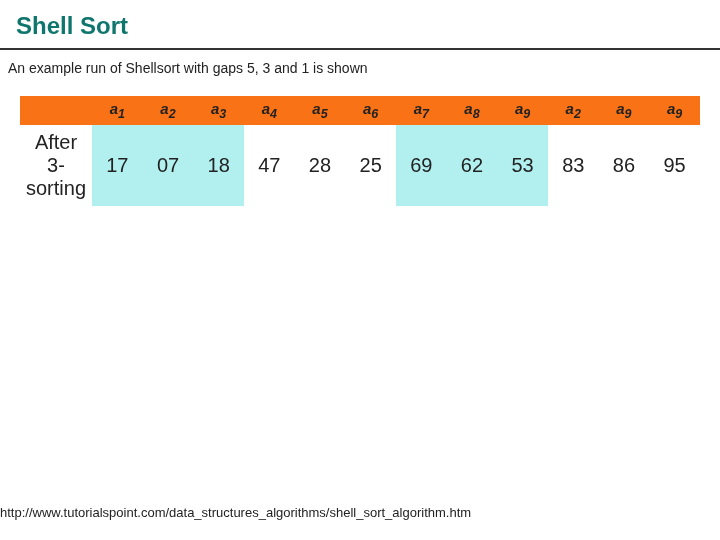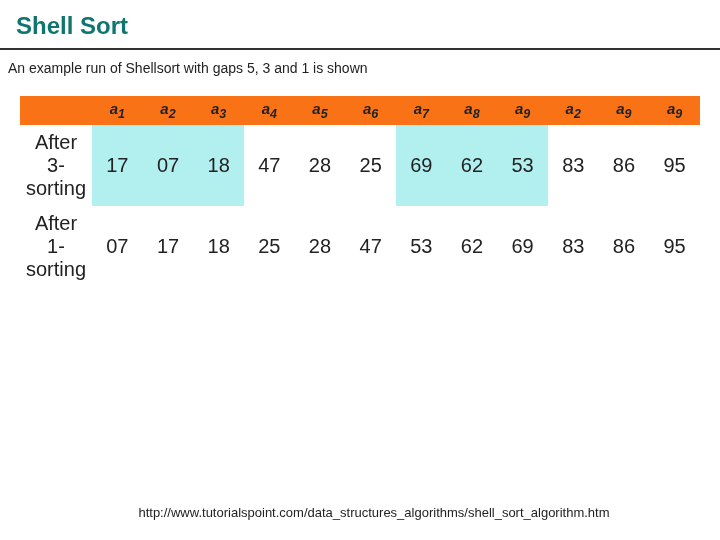--- a/index.html
+++ b/index.html
@@ -72,24 +72,22 @@
 
     .white {
       background-color: #fff;
     }
 
     .footer-link {
       position: absolute;
       bottom: 20px;
       left: 0;
       right: 0;
-      text-align: center;
       font-size: 13px;
       color: #222;
-      padding-left: 28px;
     }
   </style>
 </head>
 <body>
 
 <div class="header">
   <h1>Shell Sort</h1>
 </div>
 
 <div class="subtitle">An example run of Shellsort with gaps 5, 3 and 1 is shown</div>
@@ -123,32 +121,17 @@
           <td class="white">47</td>
           <td class="white">28</td>
           <td class="white">25</td>
           <td class="cyan">69</td>
           <td class="cyan">62</td>
           <td class="cyan">53</td>
           <td class="white">83</td>
           <td class="white">86</td>
           <td class="white">95</td>
         </tr>
-        <tr class="data-row">
-          <td class="col-label">After 1-sorting</td>
-          <td class="white">07</td>
-          <td class="white">17</td>
-          <td class="white">18</td>
-          <td class="white">25</td>
-          <td class="white">28</td>
-          <td class="white">47</td>
-          <td class="white">53</td>
-          <td class="white">62</td>
-          <td class="white">69</td>
-          <td class="white">83</td>
-          <td class="white">86</td>
-          <td class="white">95</td>
-        </tr>
       </tbody>
   </table>
 </div>
 
 <div class="footer-link">http://www.tutorialspoint.com/data_structures_algorithms/shell_sort_algorithm.htm</div>
 
 </body></html>

